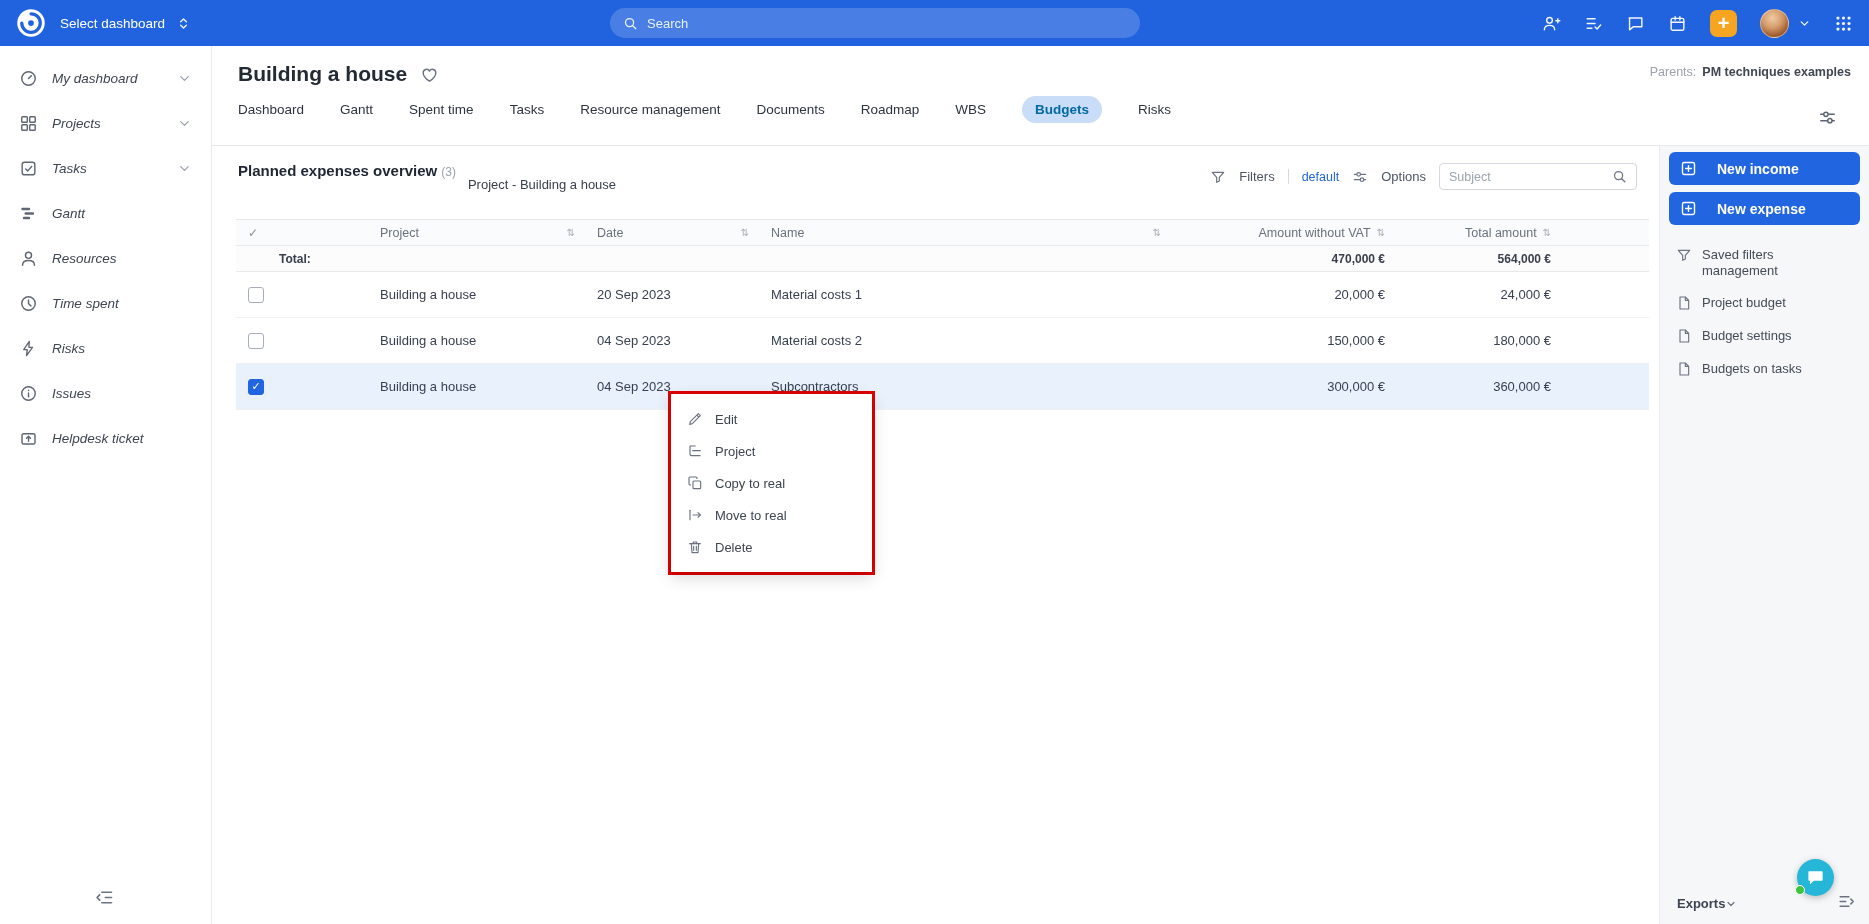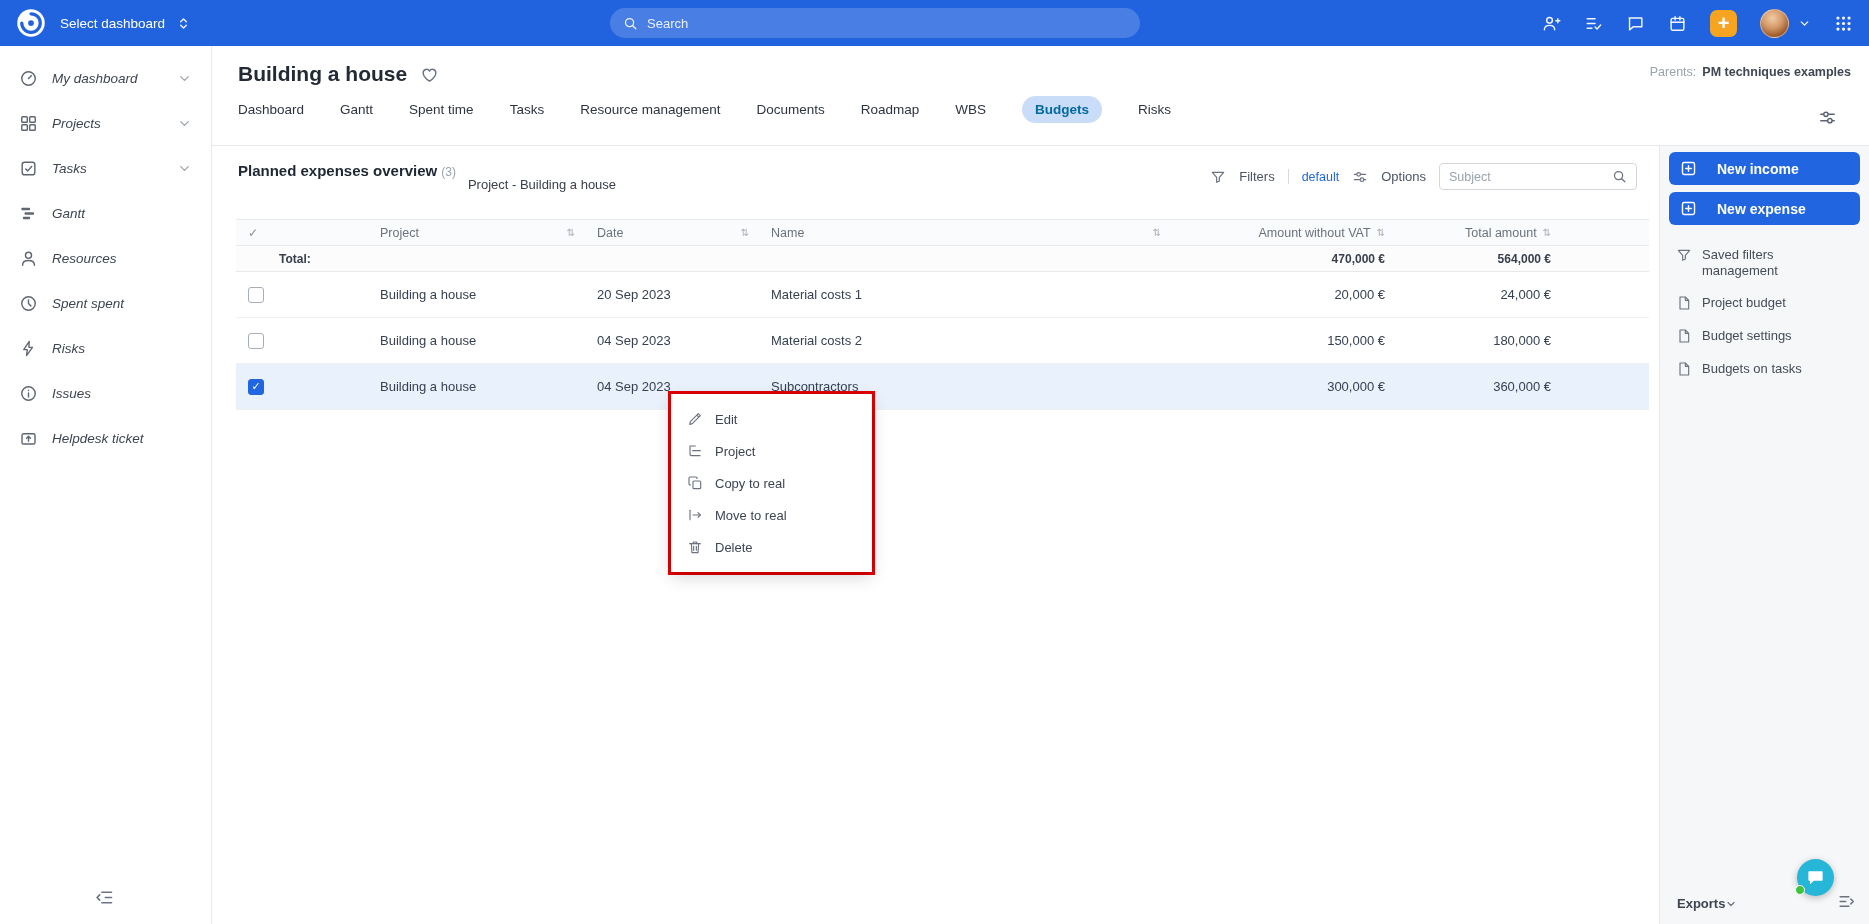--- a/index.html
+++ b/index.html
@@ -288,21 +288,21 @@
         </span>
       <span class="nav-label">Resources</span>
     </div>
     <div class="nav-item">
       <span class="nav-icon">
           <svg viewBox="0 0 24 24" fill="none" stroke="currentColor" stroke-width="1.8" stroke-linecap="round">
             <circle cx="12" cy="12" r="8.5"></circle>
             <path d="M12 7.5V12l3 3"></path>
           </svg>
         </span>
-      <span class="nav-label">Spent spent</span>
+      <span class="nav-label">Time spent</span>
     </div>
     <div class="nav-item">
       <span class="nav-icon">
           <svg viewBox="0 0 24 24" fill="none" stroke="currentColor" stroke-width="1.7" stroke-linejoin="round">
             <path d="M13 3 6 13.5h4.5L9.5 21 17 10.5h-4.5L13 3z"></path>
           </svg>
         </span>
       <span class="nav-label">Risks</span>
     </div>
     <div class="nav-item">

